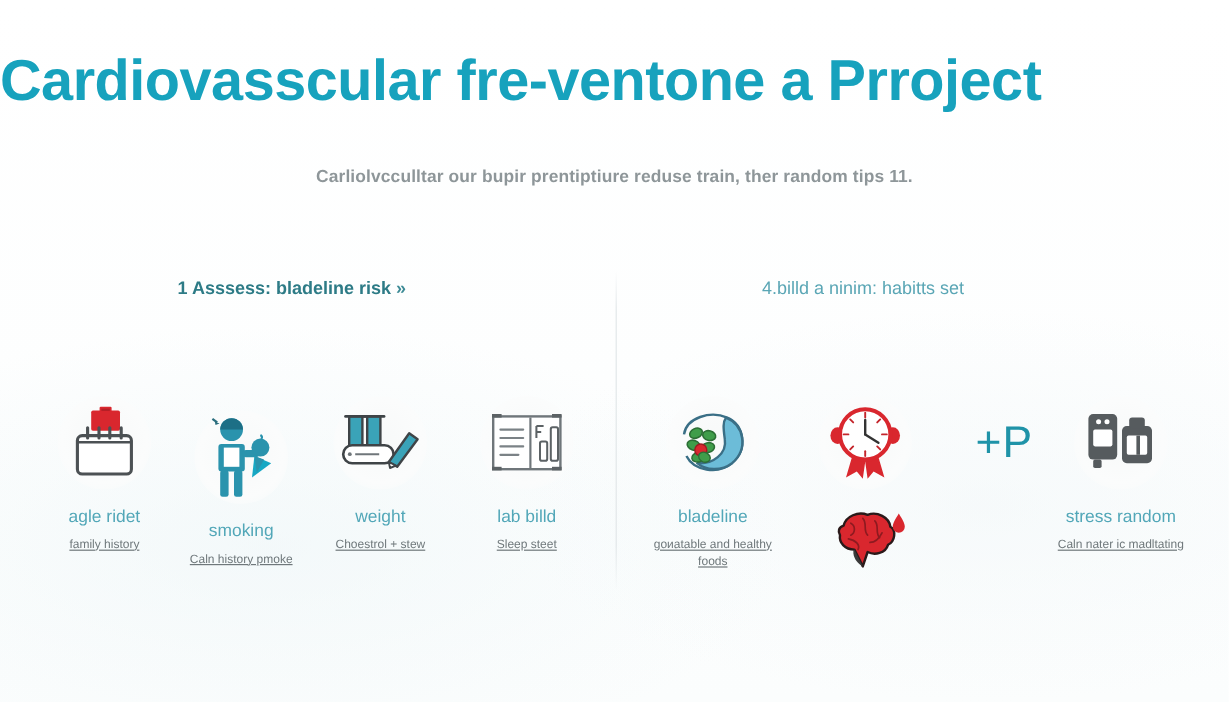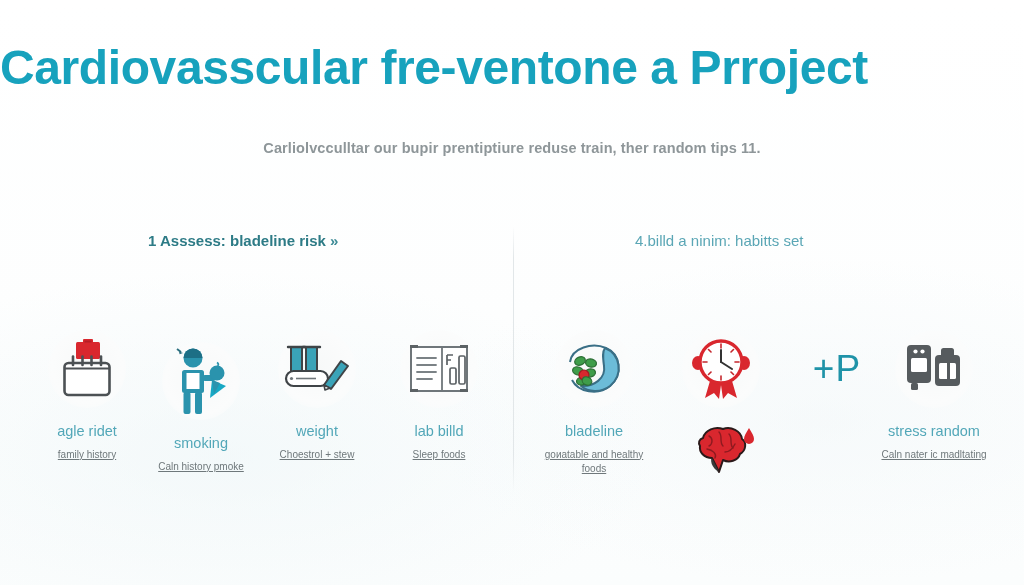--- a/index.html
+++ b/index.html
@@ -224,21 +224,21 @@
             <line x1="11" y1="37" x2="26" y2="37"></line>
           </g>
           <g stroke="#5c6265" stroke-width="1.7" fill="none">
             <path d="M41 13 v10 M41 13 h6 M41 18 h4"></path>
             <rect x="44" y="26" width="6" height="16" rx="1.5"></rect>
             <rect x="53" y="14" width="6" height="28" rx="1.5"></rect>
           </g>
         </svg>
       </div>
       <div class="item-label">lab billd</div>
-      <div class="item-sub">Sleep foods</div>
+      <div class="item-sub">Sleep steet</div>
     </div>
 
     <div class="item" style="left:536px; top:0;">
       <div class="icon-disc">
         <svg width="72" height="58" viewBox="0 0 72 58">
           <path d="M12 22 C14 8, 34 2, 48 8 C62 14, 66 34, 52 46 C40 56, 20 52, 14 40" fill="none" stroke="#3a6f86" stroke-width="2"></path>
           <path d="M47 8 C62 14, 66 34, 52 46 C43 53, 30 52, 23 46 C36 47, 48 38, 46 26 C45 18, 44 12, 47 8 Z" fill="#6cbcd8" stroke="#3a6f86" stroke-width="2" stroke-linejoin="round"></path>
           <g fill="#3f9d4a" stroke="#2c6e35" stroke-width="1.3">
             <ellipse cx="22" cy="21" rx="5.5" ry="4" transform="rotate(-25 22 21)"></ellipse>
             <ellipse cx="33" cy="23" rx="5.5" ry="4" transform="rotate(15 33 23)"></ellipse>

